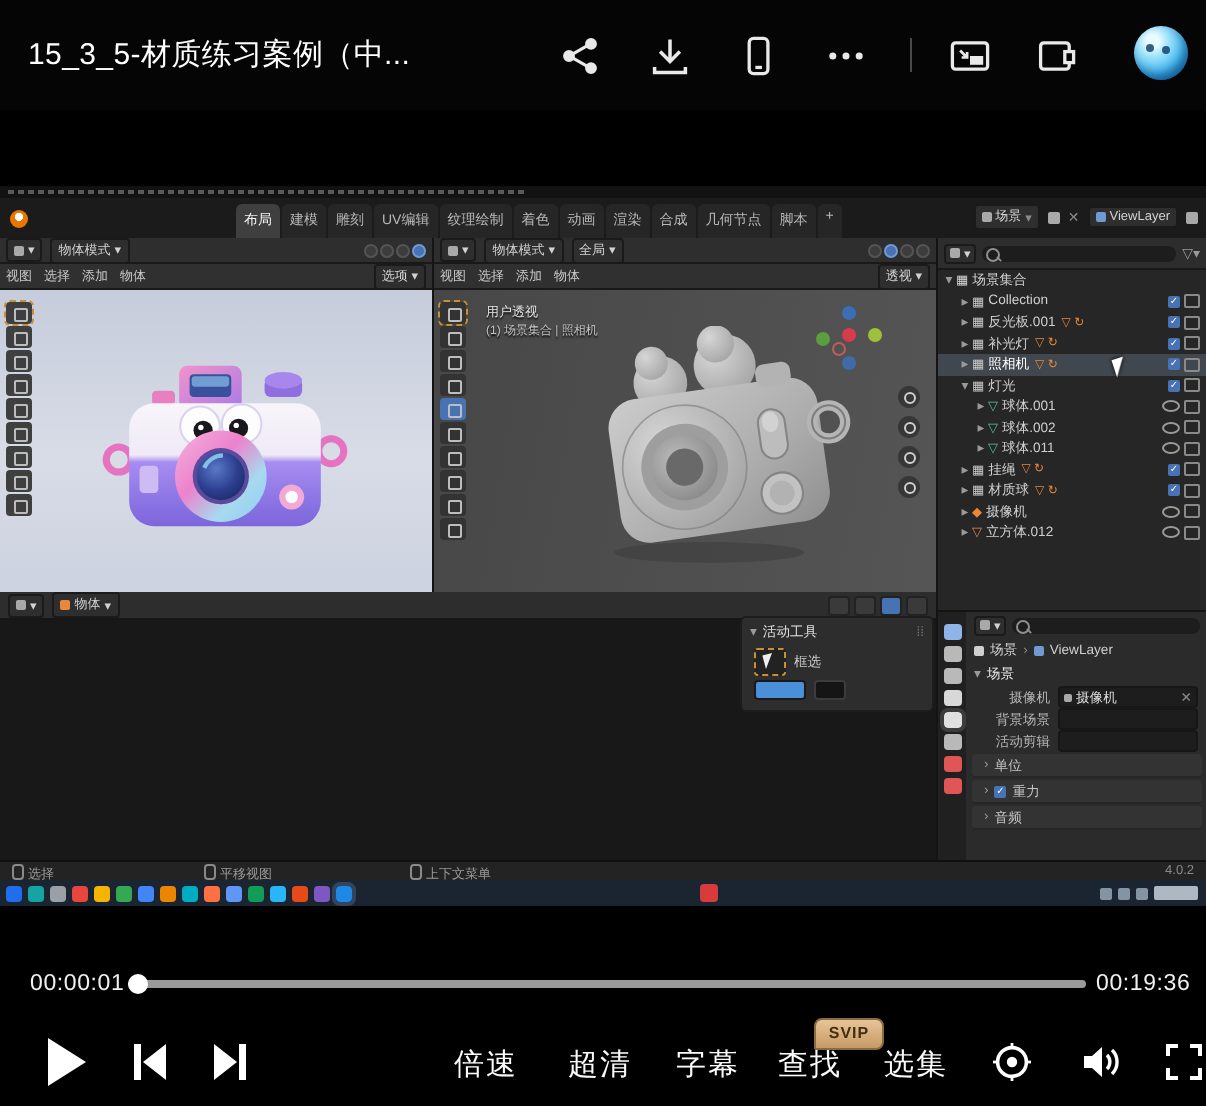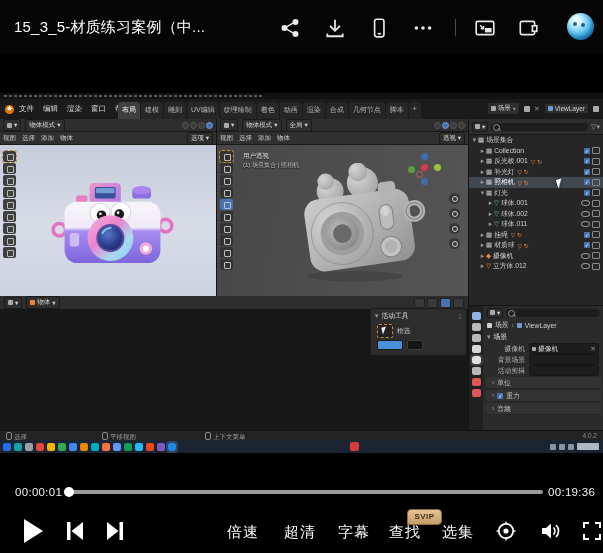--- a/index.html
+++ b/index.html
@@ -188,27 +188,20 @@
     <div class="avatar"></div>
   </div>
 
   <div class="blender">
     <div class="wtitle">
         <i></i>
       </div>
 
     <div class="bl-top">
       <div class="bl-logo"></div>
-      <div class="bl-menus" id="bl-menus">
-          <span>文件</span>
-          <span>编辑</span>
-          <span>渲染</span>
-          <span>窗口</span>
-          <span>帮助</span>
-        </div>
       <div class="bl-tabs" id="bl-tabs">
           <span class="bl-tab active">布局</span>
           <span class="bl-tab">建模</span>
           <span class="bl-tab">雕刻</span>
           <span class="bl-tab">UV编辑</span>
           <span class="bl-tab">纹理绘制</span>
           <span class="bl-tab">着色</span>
           <span class="bl-tab">动画</span>
           <span class="bl-tab">渲染</span>
           <span class="bl-tab">合成</span>

